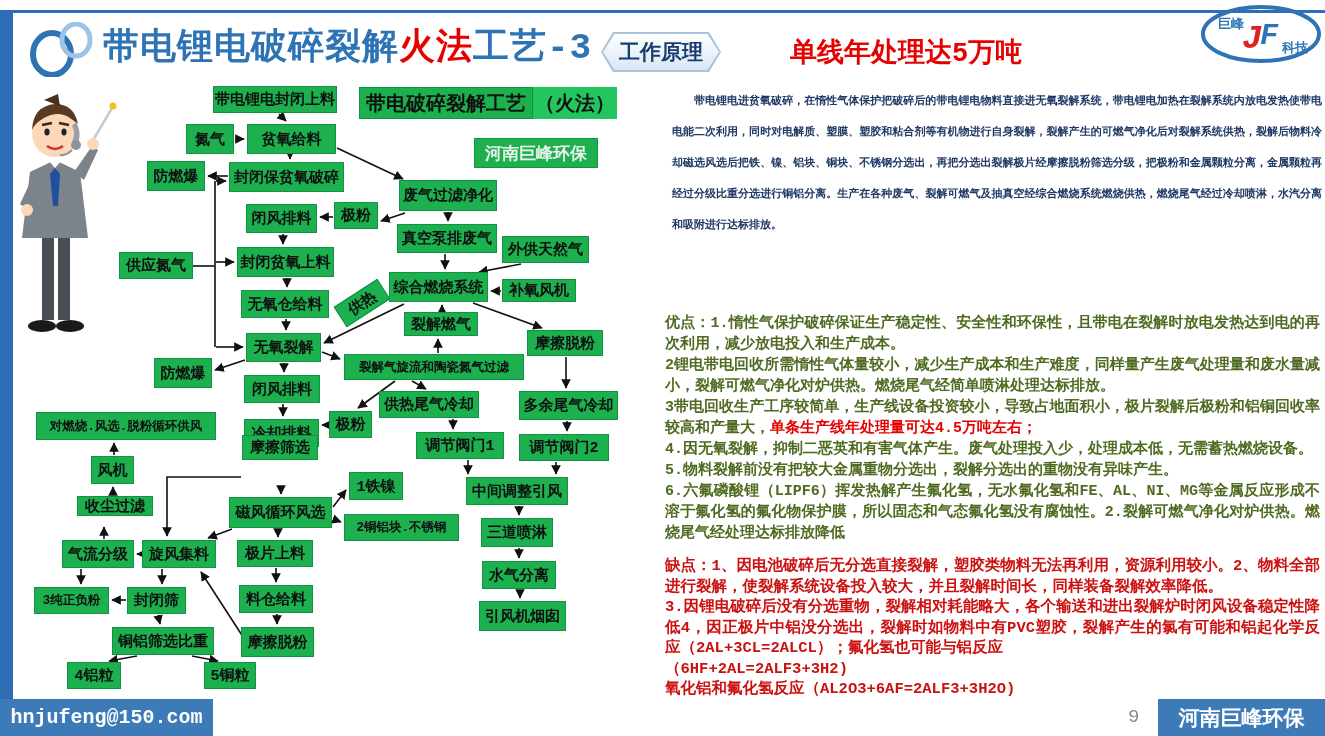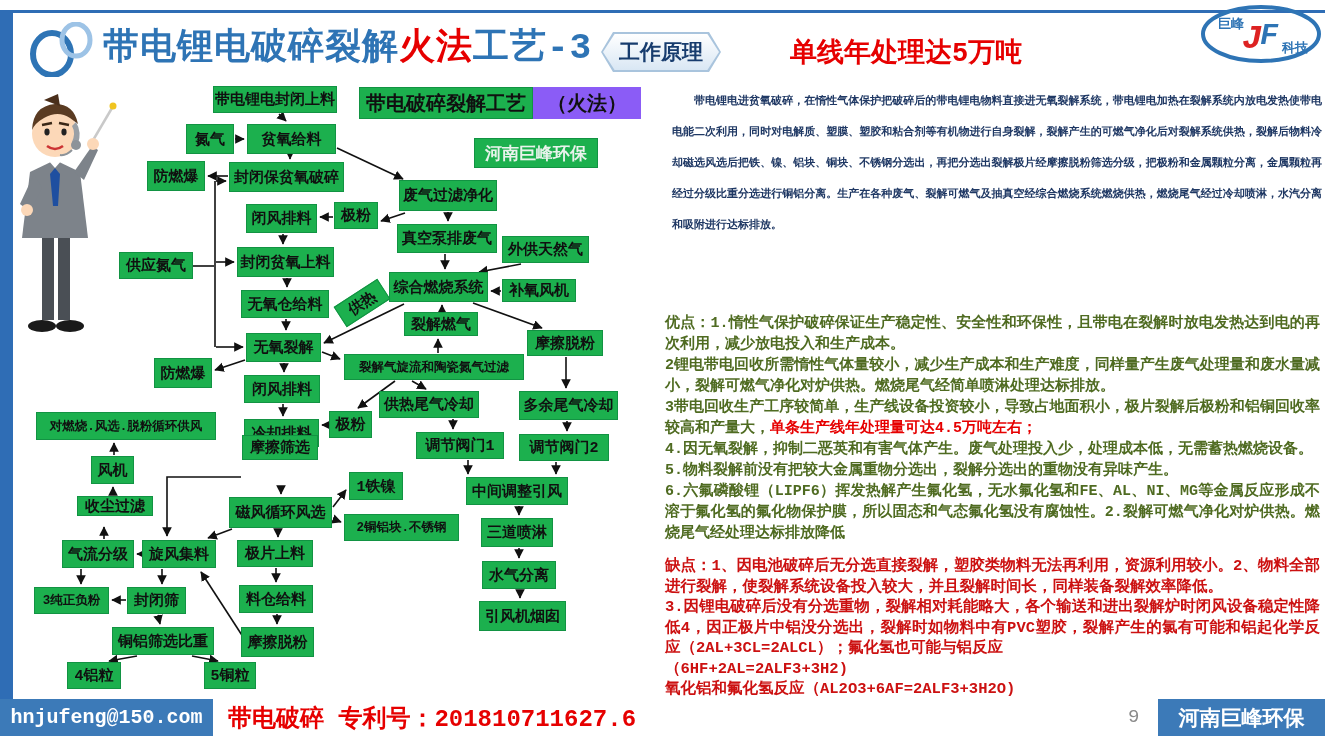--- a/index.html
+++ b/index.html
@@ -23,21 +23,21 @@
   
   .fb{position:absolute;background:#1cb04e;border:1px solid #129343;color:#101010;
       display:flex;align-items:center;justify-content:center;font-weight:bold;font-size:15px;
       white-space:nowrap;box-sizing:border-box;z-index:2;}
   .fb-sm{font-size:12.5px;}
   .fb-light{color:#e9f3ec;font-size:17px;}
   .fb-rot{transform:rotate(-33deg);}
   .fc-title{position:absolute;left:359px;top:87px;height:32px;display:flex;z-index:2;}
   .fc-title .g{background:#1cb04e;border:1px solid #129343;color:#101010;font-size:20px;font-weight:bold;
                display:flex;align-items:center;padding:0 6px;}
-  .fc-title .y{background:#8b5cf6;color:#101010;font-size:20px;font-weight:bold;display:flex;align-items:center;padding:0 14px;}
+  .fc-title .y{background:#22c55e;color:#101010;font-size:20px;font-weight:bold;display:flex;align-items:center;padding:0 2px;}
   #arrows{position:absolute;left:0;top:0;z-index:1;}
   #arrows line,#arrows polyline{stroke:#111;stroke-width:1.6;fill:none;}
   
   .intro{position:absolute;left:672px;top:86px;width:650px;font-size:11px;font-weight:bold;
          color:#1f3864;line-height:31px;text-align:justify;text-indent:2em;}
   .adv{position:absolute;left:665px;top:313px;width:655px;font-size:15px;font-weight:bold;
        color:#4f6b21;line-height:21px;text-align:justify;}
   .adv .red{color:#e60000;}
   .dis{position:absolute;left:665px;top:556px;width:655px;font-size:15.5px;font-weight:bold;
        color:#cc1111;line-height:20.5px;text-align:justify;}
@@ -234,16 +234,15 @@
     <div>6.六氟磷酸锂（LIPF6）挥发热解产生氟化氢，无水氟化氢和FE、AL、NI、MG等金属反应形成不溶于氟化氢的氟化物保护膜，所以固态和气态氟化氢没有腐蚀性。2.裂解可燃气净化对炉供热。燃烧尾气经处理达标排放降低</div>
   </div>
   <div class="dis">
     <div>缺点：1、因电池破碎后无分选直接裂解，塑胶类物料无法再利用，资源利用较小。2、物料全部进行裂解，使裂解系统设备投入较大，并且裂解时间长，同样装备裂解效率降低。</div>
     <div>3.因锂电破碎后没有分选重物，裂解相对耗能略大，各个输送和进出裂解炉时闭风设备稳定性降低4，因正极片中铝没分选出，裂解时如物料中有PVC塑胶，裂解产生的氯有可能和铝起化学反应（2AL+3CL=2ALCL）；氟化氢也可能与铝反应</div>
     <div>（6HF+2AL=2ALF3+3H2)</div>
     <div>氧化铝和氟化氢反应（AL2O3+6AF=2ALF3+3H2O)</div>
   </div>
 
   <div class="email-box">hnjufeng@150.com</div>
-  <div class="patent">带电破碎 专利号：201810711627.6</div>
   <div class="pageno">9</div>
   <div class="company-box">河南巨峰环保</div>
 </div>
 
 </body></html>

